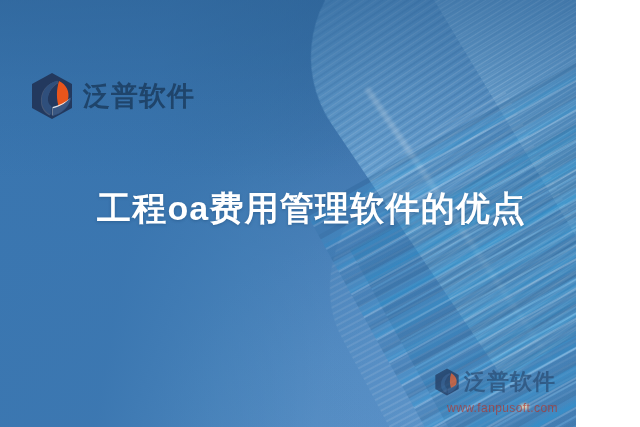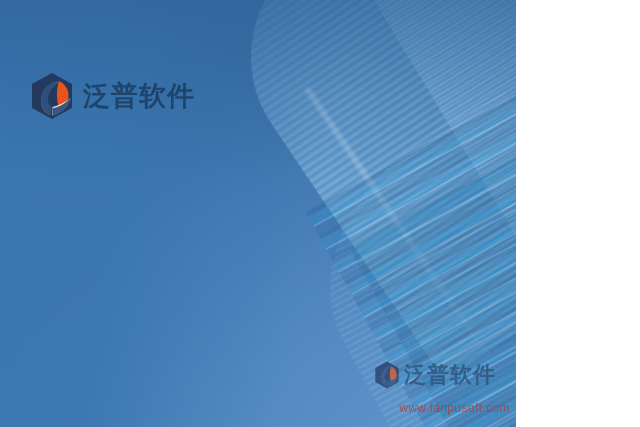--- a/index.html
+++ b/index.html
@@ -6,21 +6,21 @@
     margin: 0;
     padding: 0;
     background: #ffffff;
   }
   body {
     font-family: "Liberation Sans", "DejaVu Sans", sans-serif;
   }
 
   .banner {
     position: relative;
-    width: 516px;
+    width: 576px;
     height: 427px;
     overflow: hidden;
     background: #2f639a;
   }
 
   
   .sky {
     position: absolute;
     inset: 0;
     background:
@@ -272,26 +272,26 @@
   }
   .wm-mark { width: 26px; height: 28px; display: block; opacity: 0.9; }
   .wm-cn {
     font-size: 22px;
     font-weight: 700;
     color: #2b4f77;
     letter-spacing: 1px;
     opacity: 0.92;
   }
   .wm-url {
-    margin-top: 11px;
+    margin-top: 4px;
     font-size: 12px;
     letter-spacing: 0.4px;
     color: #b0382f;
     opacity: 0.88;
-    text-align: right;
+    text-align: center;
     padding-left: 1px;
   }
 </style>
 </head>
 <body>
 
 <div class="banner">
 
   <div class="sky"></div>
   <div class="sky-warm"></div>
@@ -323,20 +323,21 @@
         <path d="M29 9 C36.5 12.5 40 20 38 27.5 C36.8 32 33.6 35.3 29.4 36.6 C26 27.5 26.4 17.6 29 9 Z" fill="#e8551c"></path>
         <path d="M40.5 26 C38.6 34.6 31.6 41.2 22.6 43.4 L22.6 35 C29.4 33.6 35.4 30.4 40.5 26 Z" fill="#ffffff" opacity="0.85"></path>
         <path d="M41.5 24.5 C40 34 32.8 41.6 23 44 L23 36.2 C30.6 34.6 37 30.4 41.5 24.5 Z" fill="#2f4f7c" opacity="0.95"></path>
       </svg>
     </span>
     <span class="logo-text">
       <span class="logo-cn">泛普软件</span>
     </span>
   </div>
 
+  <div class="headline">工程oa费用管理软件的优点</div>
 
   <div class="watermark">
     <span class="wm-row">
       <span>
         <svg class="wm-mark" viewBox="0 0 44 48" xmlns="http://www.w3.org/2000/svg">
           <path d="M22 1 L42 12 L42 36 L22 47 L2 36 L2 12 Z" fill="#23395e"></path>
           <path d="M27.5 8.5 C17.5 11 11.5 19 11.8 29 C12 35.5 15.8 40.8 21.5 43 L21.5 34.5 C18.8 32.6 17.5 29.6 18 25.8 C18.9 19.6 22.8 13.6 27.5 11 Z" fill="#2f4f7c"></path>
           <path d="M29 9 C36.5 12.5 40 20 38 27.5 C36.8 32 33.6 35.3 29.4 36.6 C26 27.5 26.4 17.6 29 9 Z" fill="#e8551c"></path>
           <path d="M41.5 24.5 C40 34 32.8 41.6 23 44 L23 36.2 C30.6 34.6 37 30.4 41.5 24.5 Z" fill="#2f4f7c"></path>
         </svg>

